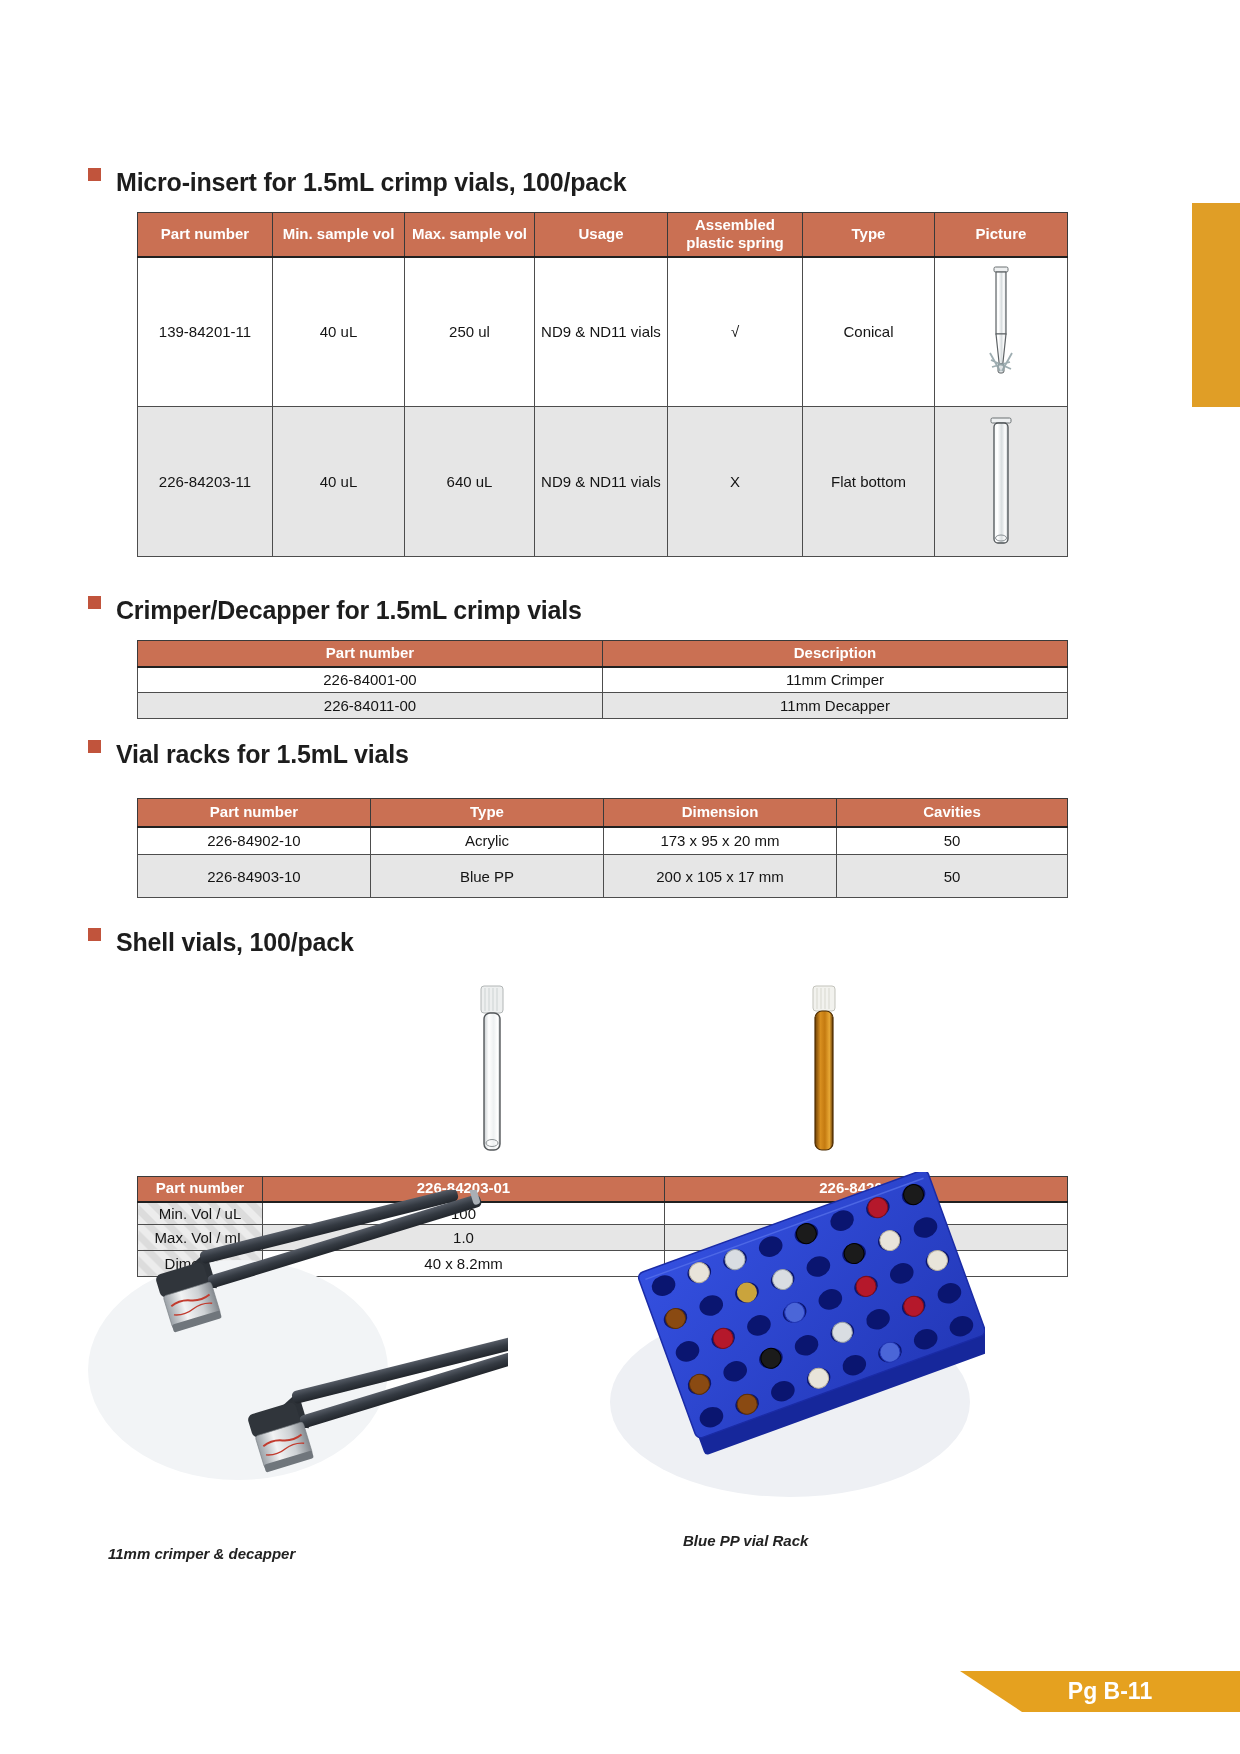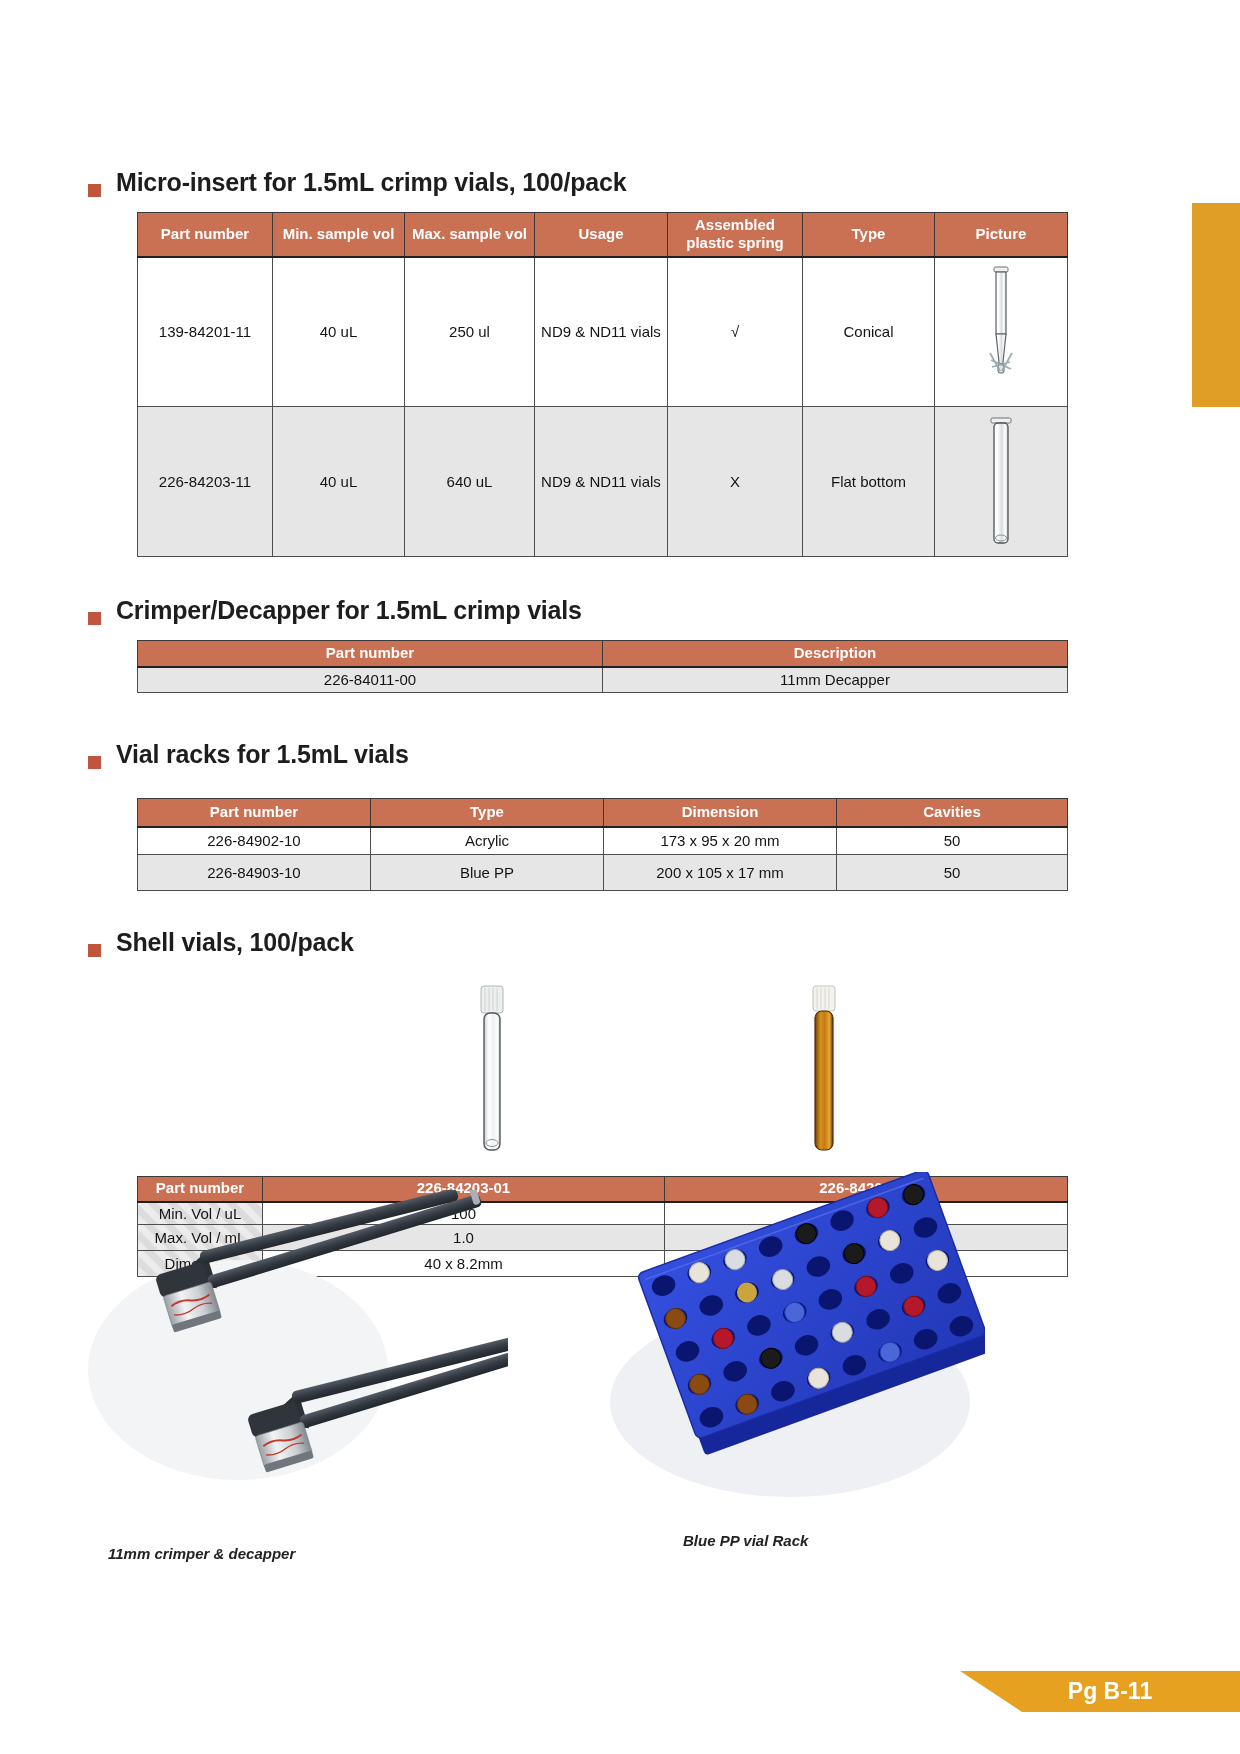--- a/index.html
+++ b/index.html
@@ -2,21 +2,21 @@
 <html><head>
 <meta charset="utf-8">
 <style>
   * { box-sizing: border-box; }
   html,body { margin:0; padding:0; background:#ffffff; }
   .page {
     position:relative; width:1240px; height:1754px; background:#ffffff;
     font-family:"Liberation Sans", sans-serif; overflow:hidden;
   }
   .sec-title {
-    position:absolute; left:88px; display:flex; align-items:flex-end; gap:15px;
+    position:absolute; left:88px; display:flex; align-items:flex-start; gap:15px;
     font-size:25px; font-weight:bold; color:#1d1d1d; letter-spacing:-0.2px;
   }
   .bullet { width:13px; height:13px; background:#C1543C; flex:0 0 auto; }
   table.tbl { border-collapse:collapse; table-layout:fixed; width:930px;margin-left:47px; }
   table.tbl th {
     background:#CA7053; color:#ffffff; font-size:15px; font-weight:bold;
     border:1px solid #3a3a3a; padding:2px 4px; text-align:center; vertical-align:middle; line-height:1.25;
   }
   table.tbl thead th { border-bottom:2px solid #202020; }
   table.tbl td {
@@ -128,20 +128,24 @@
           <col style="width:465px">
           <col style="width:465px">
         </colgroup>
       <thead>
         <tr style="height:26px;">
           <th>Part number</th>
           <th>Description</th>
         </tr>
       </thead>
       <tbody>
+        <tr style="height:26px;">
+          <td>226-84001-00</td>
+          <td>11mm Crimper</td>
+        </tr>
         <tr style="height:26px;" class="alt">
           <td>226-84011-00</td>
           <td>11mm Decapper</td>
         </tr>
       </tbody>
     </table>
   </div>
 
   <div class="sec-title" style="top:740px;">
     <span class="bullet"></span>
@@ -164,21 +168,21 @@
           <th>Cavities</th>
         </tr>
       </thead>
       <tbody>
         <tr style="height:28px;">
           <td>226-84902-10</td>
           <td>Acrylic</td>
           <td>173 x 95 x 20 mm</td>
           <td>50</td>
         </tr>
-        <tr style="height:36px;" class="alt">
+        <tr style="height:43px;" class="alt">
           <td>226-84903-10</td>
           <td>Blue PP</td>
           <td>200 x 105 x 17 mm</td>
           <td>50</td>
         </tr>
       </tbody>
     </table>
   </div>
 
   <div class="sec-title" style="top:928px;">

